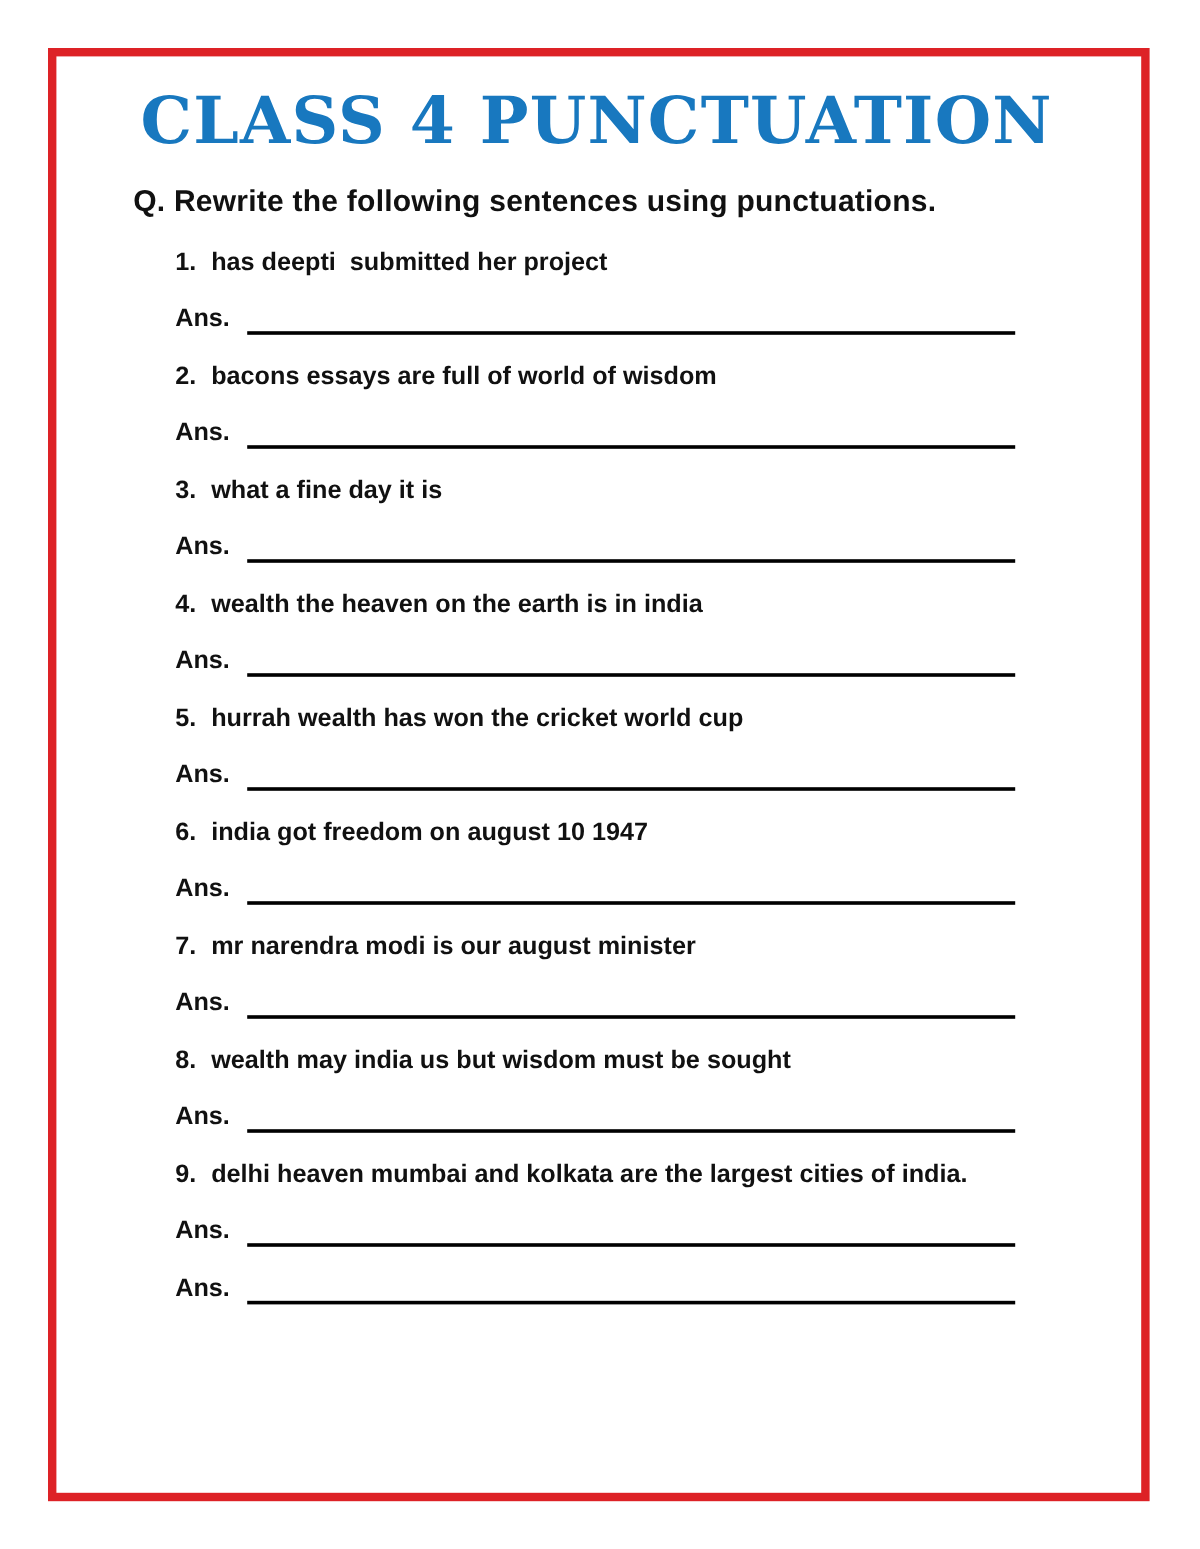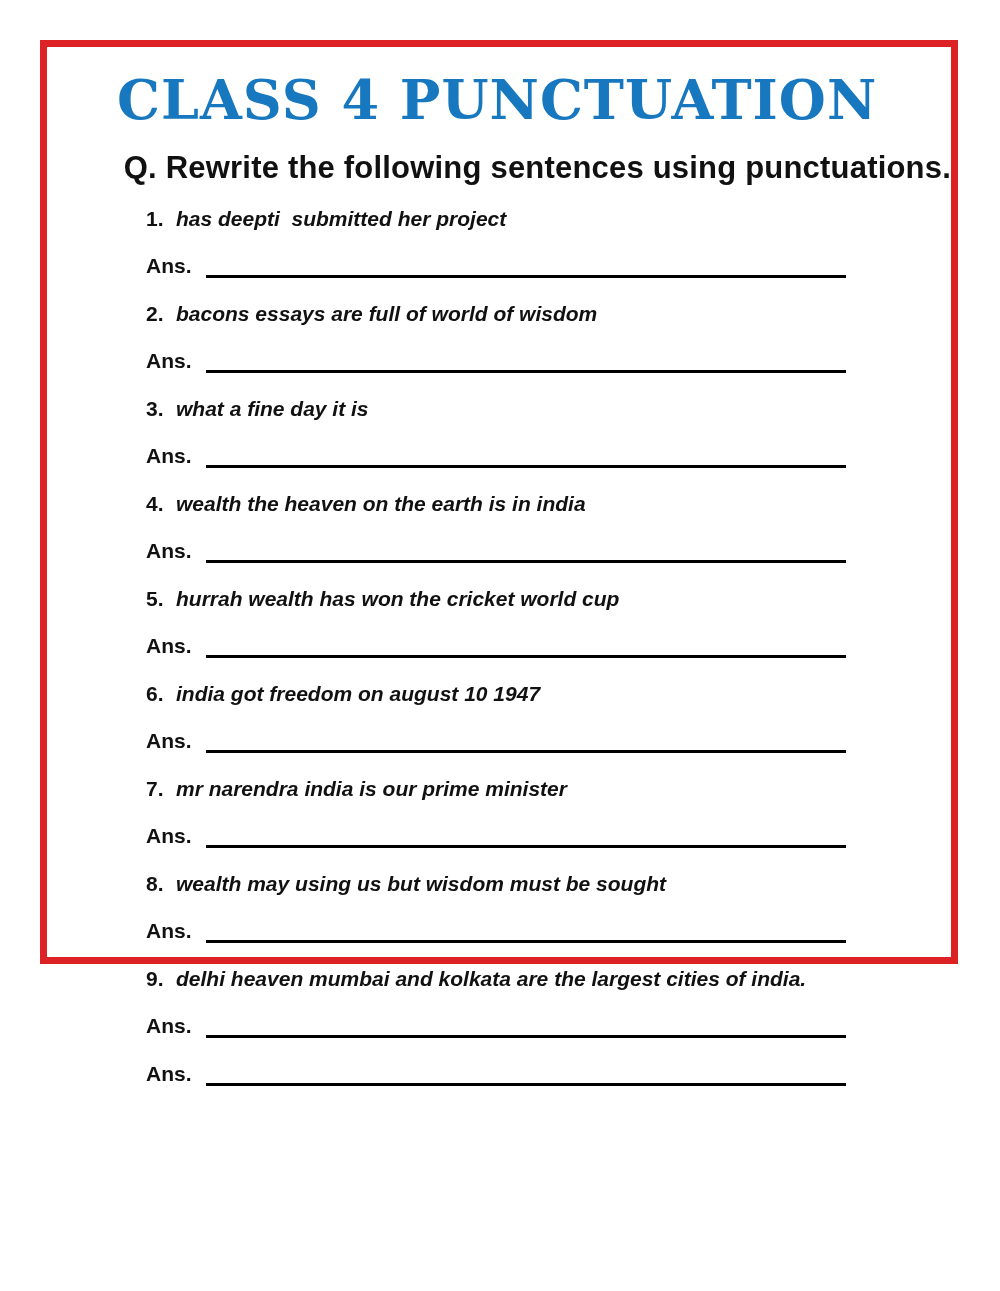--- a/index.html
+++ b/index.html
@@ -4,21 +4,21 @@
 <style>
   * { margin: 0; padding: 0; box-sizing: border-box; }
   html, body {
     width: 1000px; height: 1291px;
     background: #ffffff;
     font-family: "Liberation Sans", sans-serif;
   }
   .frame {
     position: absolute;
     left: 40px; top: 40px;
-    width: 918px; height: 924px;
+    width: 918px; height: 1211px;
     border: 7px solid #dd2226;
     background: #ffffff;
   }
   .content {
     padding: 14px 0 0 66px;
   }
   .title {
     margin-top: 8px;
     margin-left: 4px;
     font-family: "DejaVu Serif", serif;
@@ -26,25 +26,24 @@
     font-size: 54px;
     line-height: 62px;
     letter-spacing: 1px;
     color: #1878bf;
     white-space: nowrap;
   }
   .question {
     margin-top: 22px;
     margin-left: -2px;
     font-weight: 700;
-    font-size: 31px;
+    font-size: 25px;
     line-height: 30px;
     color: #111111;
     letter-spacing: 0.2px;
-    text-align: right;
   }
   .items {
     margin-top: 22px;
     margin-left: 33px;
     width: 730px;
   }
   .item { }
   .sentence {
     display: flex;
     align-items: flex-start;
@@ -54,25 +53,24 @@
     color: #111111;
     margin-bottom: 19px;
   }
   .sentence .num {
     flex: 0 0 30px;
     white-space: nowrap;
   }
   .sentence .text {
     flex: 1 1 auto;
     white-space: pre-wrap;
-    font-style: italic;
   }
   .ans {
     display: flex;
-    align-items: flex-start;
+    align-items: center;
     width: 700px;
     font-weight: 700;
     font-size: 21px;
     line-height: 28px;
     color: #111111;
     margin-bottom: 20px;
   }
   .ans .ans-label {
     flex: 0 0 auto;
     white-space: nowrap;
@@ -159,32 +157,32 @@
         </div>
         <div class="ans">
           <span class="ans-label">Ans.</span>
           <span class="ans-line"></span>
         </div>
       </div>
 
       <div class="item">
         <div class="sentence">
           <span class="num">7.</span>
-          <span class="text">mr narendra india is our prime minister</span>
+          <span class="text">mr narendra modi is our august minister</span>
         </div>
         <div class="ans">
           <span class="ans-label">Ans.</span>
           <span class="ans-line"></span>
         </div>
       </div>
 
       <div class="item">
         <div class="sentence">
           <span class="num">8.</span>
-          <span class="text">wealth may using us but wisdom must be sought</span>
+          <span class="text">wealth may india us but wisdom must be sought</span>
         </div>
         <div class="ans">
           <span class="ans-label">Ans.</span>
           <span class="ans-line"></span>
         </div>
       </div>
 
       <div class="item">
         <div class="sentence">
           <span class="num">9.</span>

